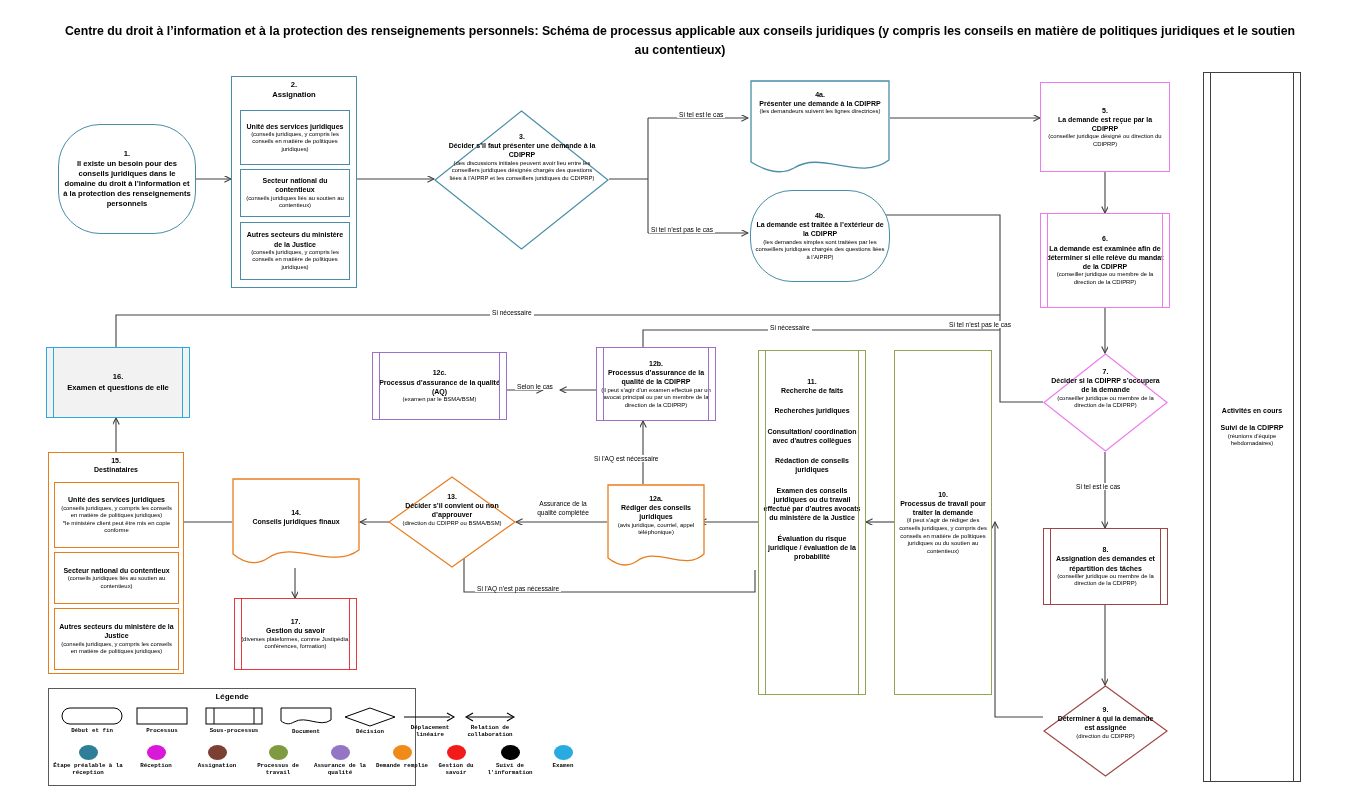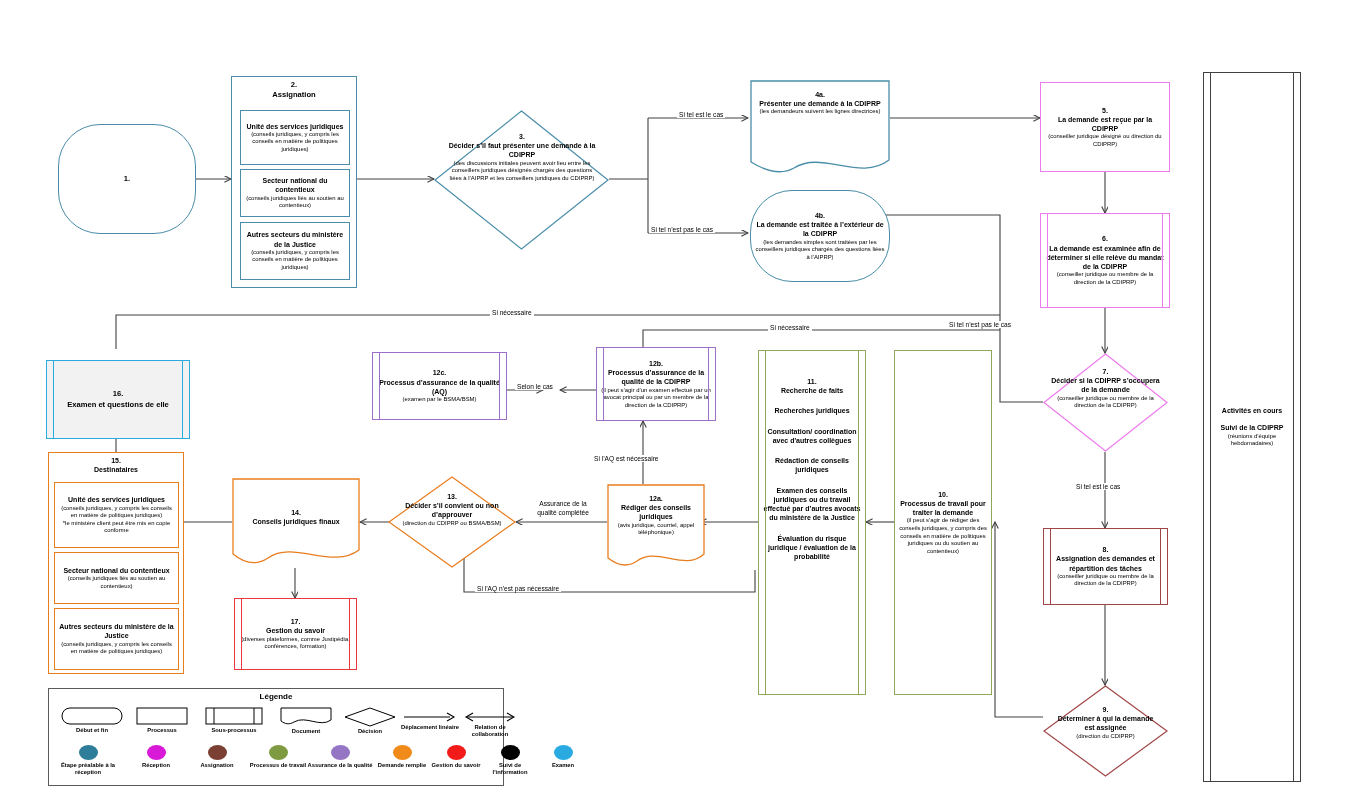--- a/index.html
+++ b/index.html
@@ -37,34 +37,35 @@
   .subproc::before { left:6px; }
   .subproc::after  { right:6px; }
 
   .label {
     position:absolute; font-size:6.6px; color:#000; background:#fff;
     padding:0 2px; white-space:nowrap;
   }
 
   
   .legend {
-    position:absolute; left:48px; top:688px; width:456px; height:98px;
-    border:1.1px solid #5a5a5a; background:#fff;
+    position:absolute; left:48px; top:688px; width:368px; height:98px;
+    border:1.1px solid #5a5a5a; background:#fff;font-family:Liberation Mono, monospace;
   }
   .legend-title { position:absolute; left:0; right:0; top:3px; text-align:center;
     font-size:8px; font-weight:bold; }
   .lg-item { position:absolute; text-align:center; }
   .lg-cap { font-size:5.8px; line-height:1.22; color:#000; font-weight:bold; }
   .dot { width:19px; height:15px; border-radius:50%; margin:0 auto 2px; }
 </style>
 </head>
 <body>
 
 <div id="canvas">
 
+  <div class="title">Centre du droit à l’information et à la protection des renseignements personnels:  Schéma de processus applicable aux conseils juridiques  (y compris les conseils en matière de politiques juridiques et le soutien au contentieux)</div>
 
   <svg class="wires">
     <defs>
       <marker id="ah" markerWidth="7" markerHeight="7" refX="6" refY="3" orient="auto">
         <path d="M0,0 L6,3 L0,6" fill="none" stroke="#404040" stroke-width="1"></path>
       </marker>
       <marker id="ahb" markerWidth="7" markerHeight="7" refX="6" refY="3" orient="auto">
         <path d="M0,0 L6,3 L0,6" fill="none" stroke="#404040" stroke-width="1"></path>
       </marker>
     </defs>
@@ -117,20 +118,21 @@
       <path d="M643,347 L643,330 L1000,330"></path>
 
       <path d="M464,570 L464,592 L755,592 L755,570"></path>
 
       <path d="M464,556 L464,570"></path>
     </g>
   </svg>
 
   <div class="bx" style="left:58px; top:124px; width:138px; height:110px; border:1.4px solid #4A8DA8; border-radius:42px; color:#4A8DA8;">
     <div class="hd">1.</div>
+    <div class="hd">Il existe un besoin pour des conseils juridiques dans le domaine du droit à l’information et à la protection des renseignements personnels</div>
   </div>
 
   <div class="node" style="left:231px; top:76px; width:126px; height:212px; border:1.2px solid #4A8DA8; background:#fff;">
     <div style="text-align:center; padding-top:3px;">
       <div class="hd">2.</div>
       <div class="hd">Assignation</div>
     </div>
     <div class="bx" style="left:8px; top:33px; width:110px; height:55px; border:1px solid #4A8DA8; position:absolute;">
       <div class="hd2">Unité des services juridiques</div>
       <div class="sb2">(conseils juridiques, y compris les conseils en matière de politiques juridiques)</div>
@@ -286,21 +288,21 @@
     <div class="bx" style="left:5px; top:99px; width:125px; height:52px; border:1.1px solid #E87D1E; position:absolute;">
       <div class="hd2">Secteur national du contentieux</div>
       <div class="sb2">(conseils juridiques liés au soutien au contentieux)</div>
     </div>
     <div class="bx" style="left:5px; top:155px; width:125px; height:62px; border:1.1px solid #E87D1E; position:absolute;">
       <div class="hd2">Autres secteurs du ministère de la Justice</div>
       <div class="sb2">(conseils juridiques, y compris les conseils en matière de politiques juridiques)</div>
     </div>
   </div>
 
-  <div class="bx subproc" style="left:46px; top:360px; width:144px; height:79px; border:1.4px solid #29ABE2; color:#29ABE2; background:#f2f2f2;">
+  <div class="bx subproc" style="left:46px; top:347px; width:144px; height:71px; border:1.4px solid #29ABE2; color:#29ABE2; background:#f2f2f2;">
     <div class="hd" style="color:#000">16.</div>
     <div class="hd" style="color:#000">Examen et questions de elle</div>
   </div>
 
   <div class="bx subproc" style="left:234px; top:598px; width:123px; height:72px; border:1.4px solid #E8383D; color:#E8383D;">
     <div class="hd2" style="color:#000">17.</div>
     <div class="hd2" style="color:#000">Gestion du savoir</div>
     <div class="sb2" style="color:#000">(diverses plateformes, comme Justipédia, conférences, formation)</div>
   </div>
 

